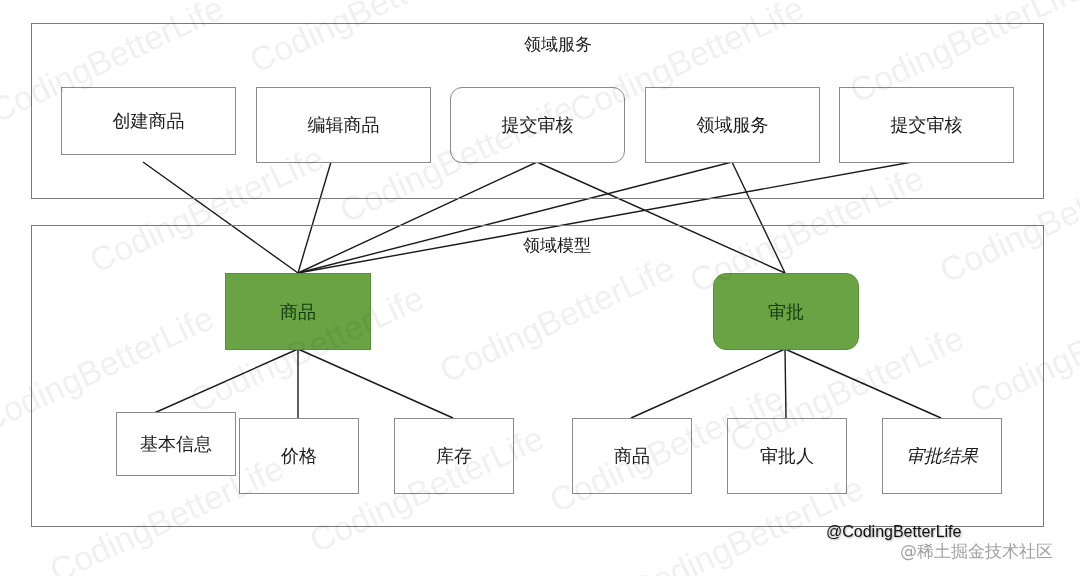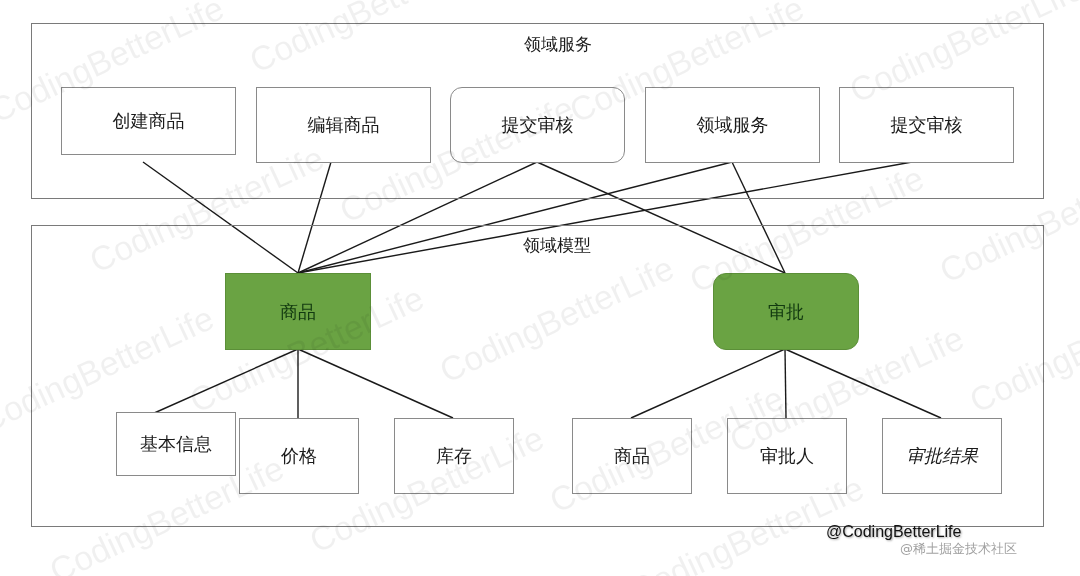--- a/index.html
+++ b/index.html
@@ -30,21 +30,21 @@
   .wm {
     position: absolute; font-family: "Liberation Sans", sans-serif; font-size: 34px;
     color: rgba(0,0,0,0.06); transform: rotate(-25deg); white-space: nowrap;
   }
   .credit {
     position: absolute; left: 826px; top: 523px; font-size: 16px;
     font-family: "Liberation Sans", sans-serif; color: #111;
     text-shadow: 1px 1px 2px rgba(0,0,0,0.35);
   }
   .credit-sub {
-    position: absolute; left: 900px; top: 540px; font-size: 13px;
+    position: absolute; left: 900px; top: 540px; font-size: 17px;
     color: rgba(120,120,120,0.7);
   }
 </style>
 </head>
 <body>
 
 <div class="canvas">
 
   <svg class="links" width="1080" height="576">
     <g stroke="#1a1a1a" stroke-width="1.4" fill="none">

